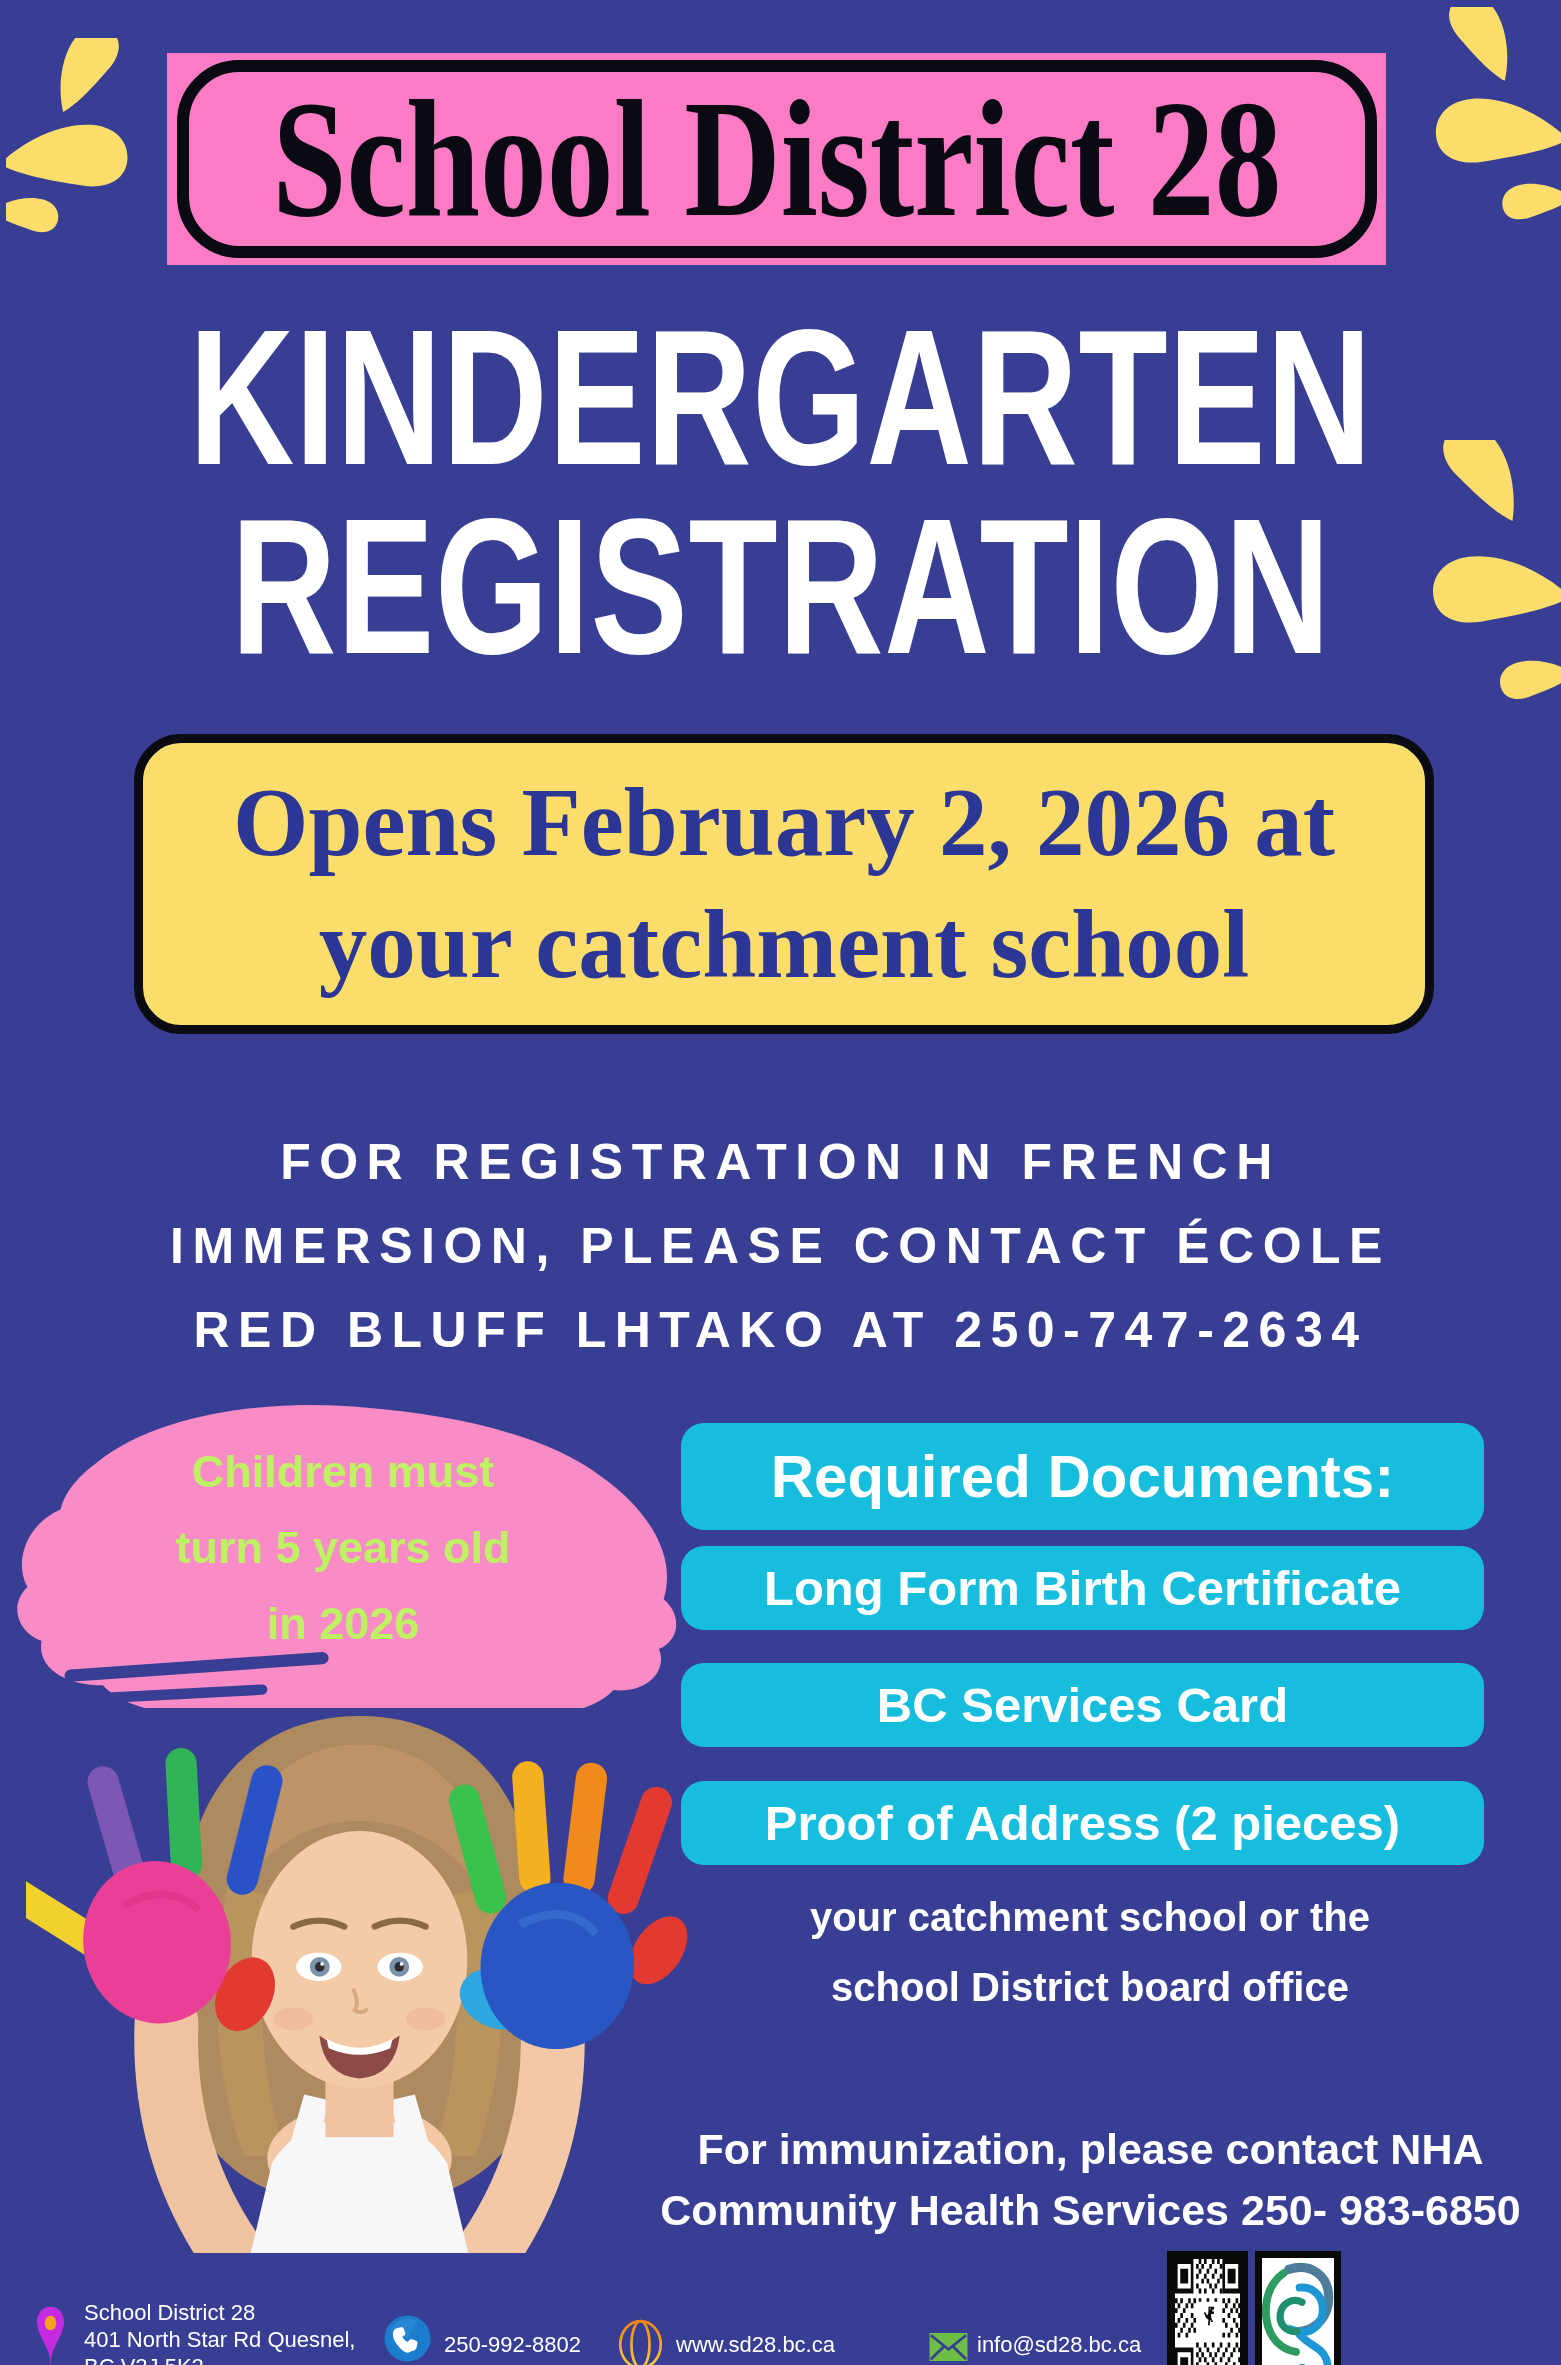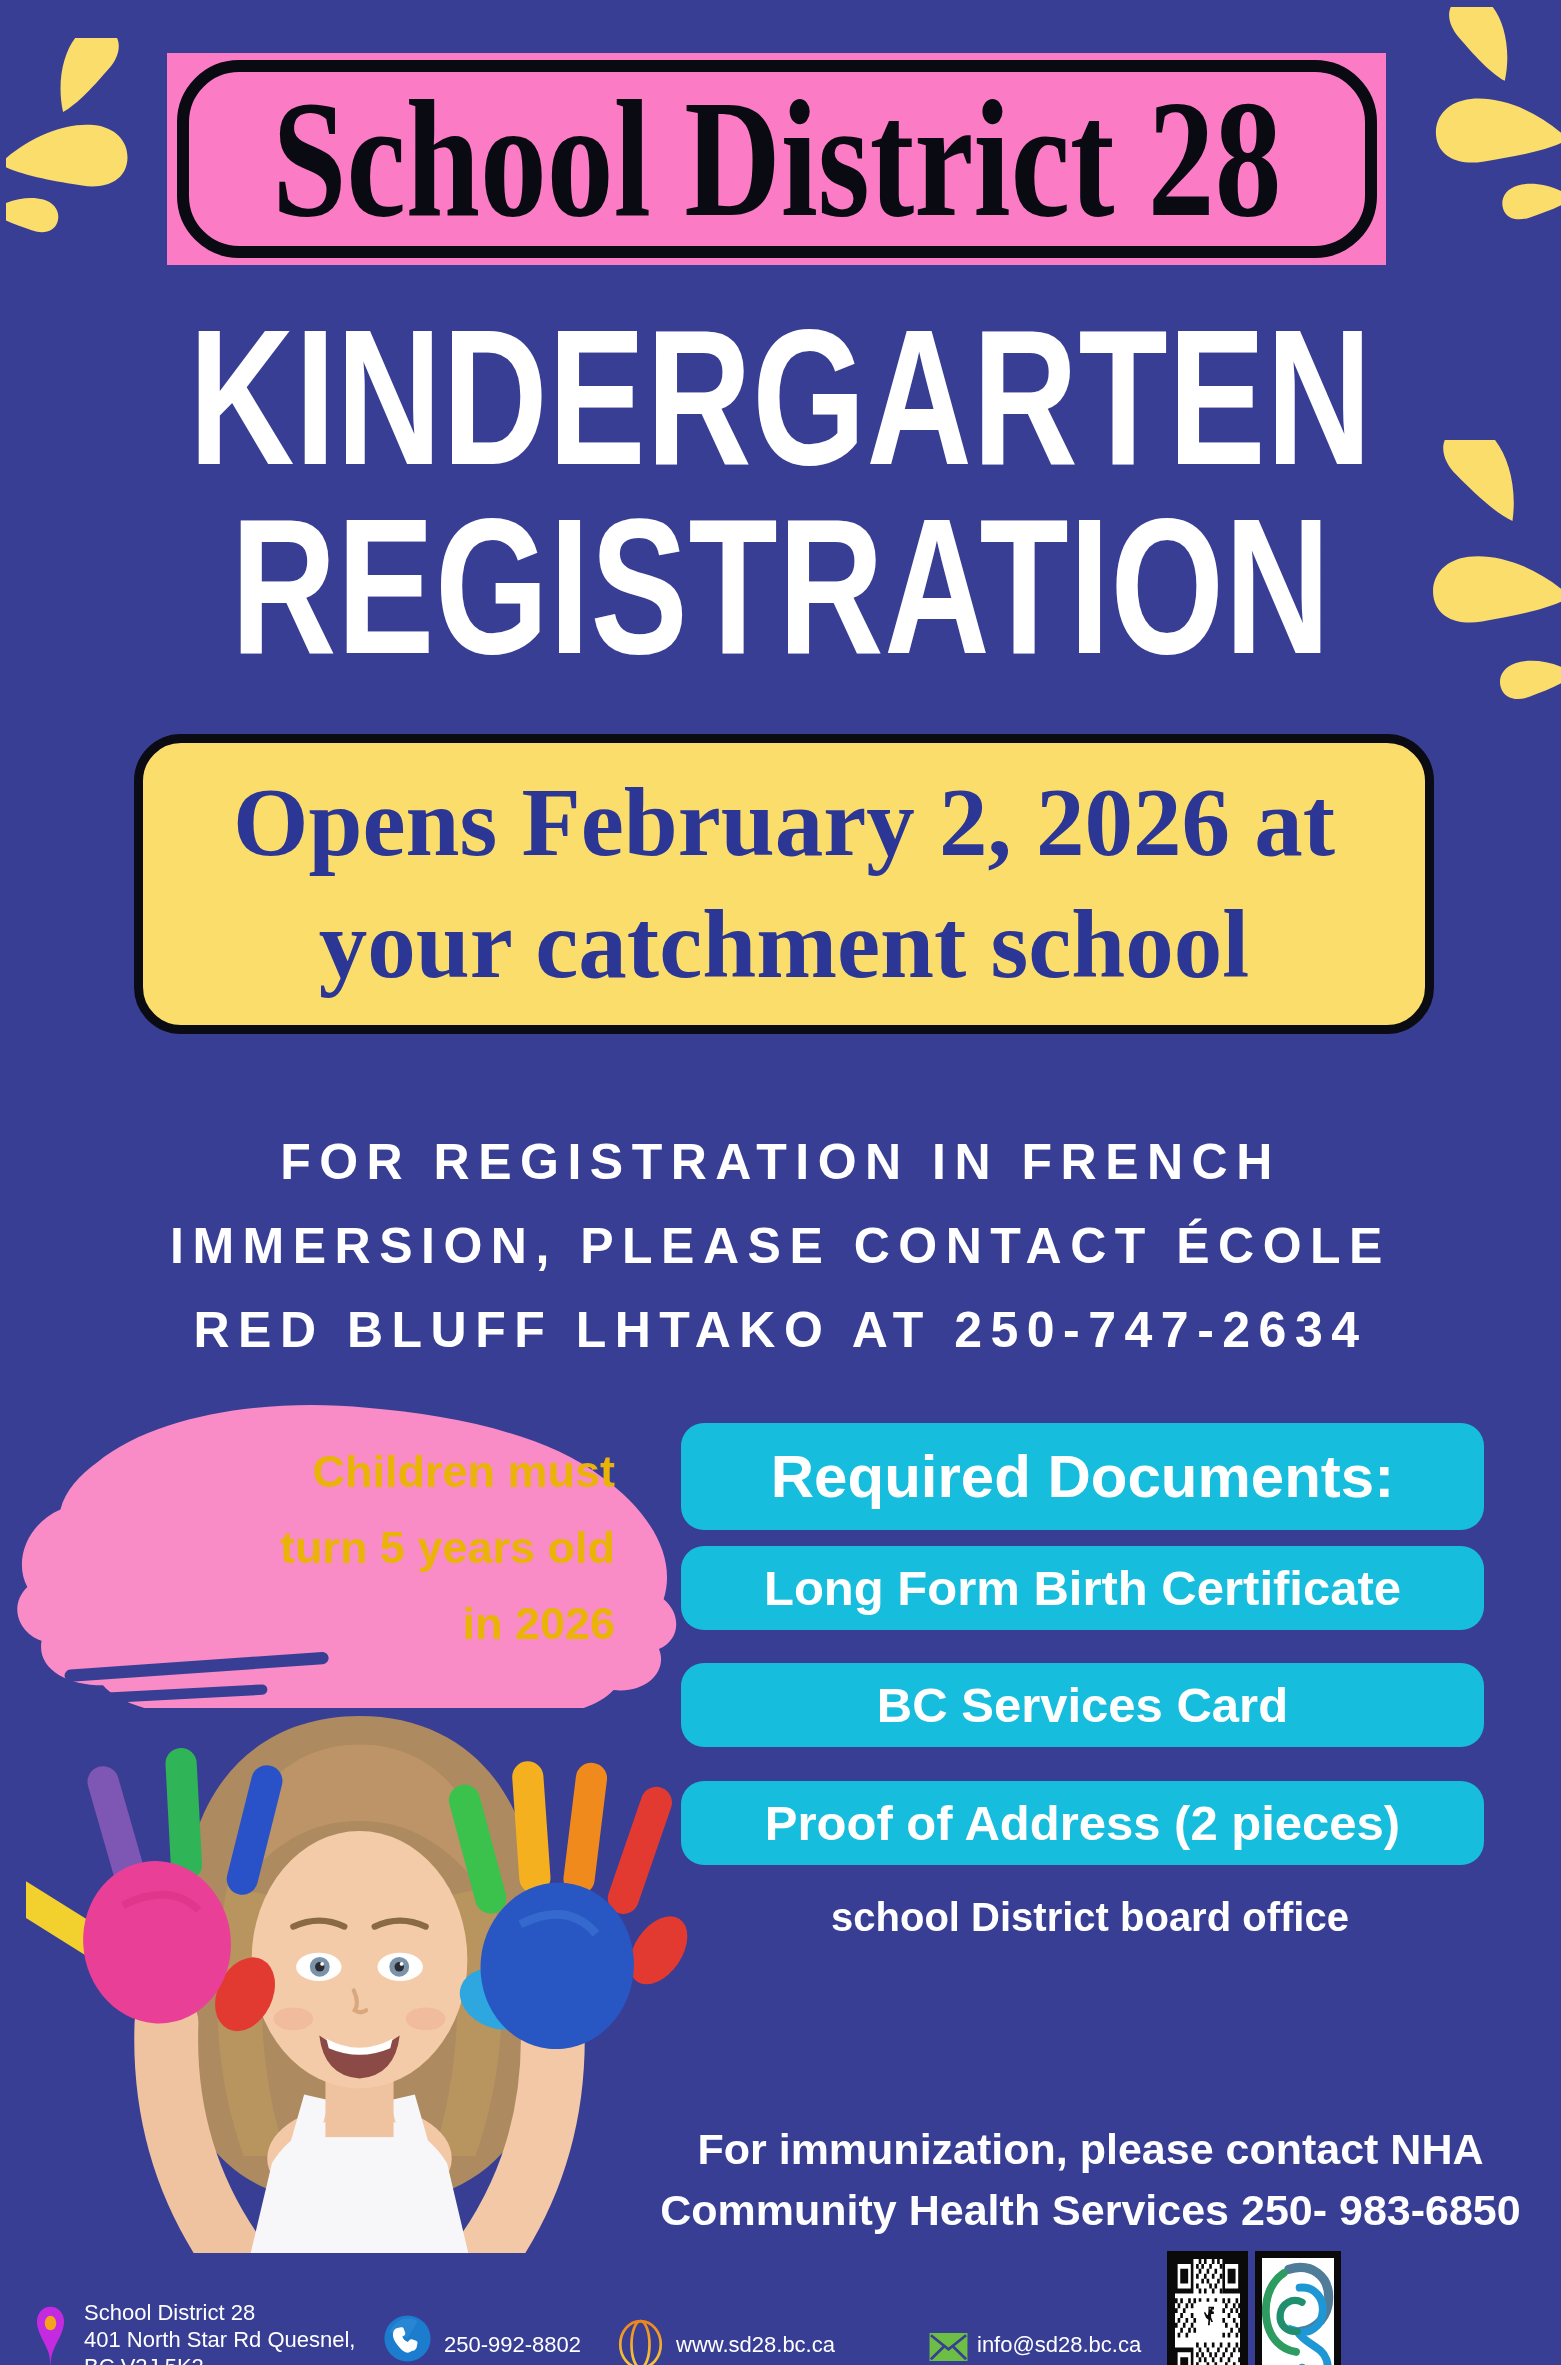--- a/index.html
+++ b/index.html
@@ -25,22 +25,22 @@
     border:9.5px solid #0B0B13;border-radius:47px;box-sizing:border-box;
     display:flex;flex-direction:column;align-items:center;justify-content:center;}
   .opens .ln{font-family:"Liberation Serif",serif;font-weight:700;font-size:97px;
     line-height:122px;color:#2C3795;white-space:nowrap;}
   
   .french{left:0;top:1120px;width:100%;text-align:center;color:#fff;font-weight:700;
     font-size:50px;line-height:84px;letter-spacing:8.5px;}
   .french div{white-space:nowrap;}
   
   .splash-svg{left:7px;top:1396px;width:677px;height:312px;}
-  .splash-text{left:71px;top:1434px;width:544px;text-align:right;font-weight:700;
-    font-size:45px;line-height:76px;color:#eab308;}
+  .splash-text{left:71px;top:1434px;width:544px;text-align:center;font-weight:700;
+    font-size:45px;line-height:76px;color:#bef264;}
   
   .doc-bar{left:681px;width:803px;background:#17BDDD;border-radius:23px;
     display:flex;align-items:center;justify-content:center;color:#fff;font-weight:700;}
   .doc-header{top:1423px;height:107px;font-size:60px;}
   .doc-i0{top:1546px;height:84px;font-size:49px;}
   .doc-i1{top:1663px;height:84px;font-size:49px;}
   .doc-i2{top:1781px;height:84px;font-size:49px;}
   
   .more-info{left:643px;top:1882px;width:894px;text-align:center;color:#fff;
     font-weight:700;font-size:40px;line-height:70px;}
@@ -194,20 +194,21 @@
     <span>BC Services Card</span>
   </div>
   <div class="abs doc-bar doc-i0">
     <span>Long Form Birth Certificate</span>
   </div>
   <div class="abs doc-bar doc-i2">
     <span>Proof of Address (2 pieces)</span>
   </div>
 
   <div class="abs more-info">
+    <div>your catchment school or the</div>
     <div>school District board office</div>
   </div>
 
   <div class="abs immunization">
     <div>For immunization, please contact NHA</div>
     <div>Community Health Services 250- 983-6850</div>
   </div>
 
   <svg class="abs pin-icon" viewBox="0 0 60 140" aria-hidden="true">
     <path fill="#C42BE0" d="M30,2 C14,2 2,15 2,33 C2,52 14,70 24,92 C28,101 30,112 30,138 C30,112 32,101 36,92 C46,70 58,52 58,33 C58,15 46,2 30,2 Z"></path>

